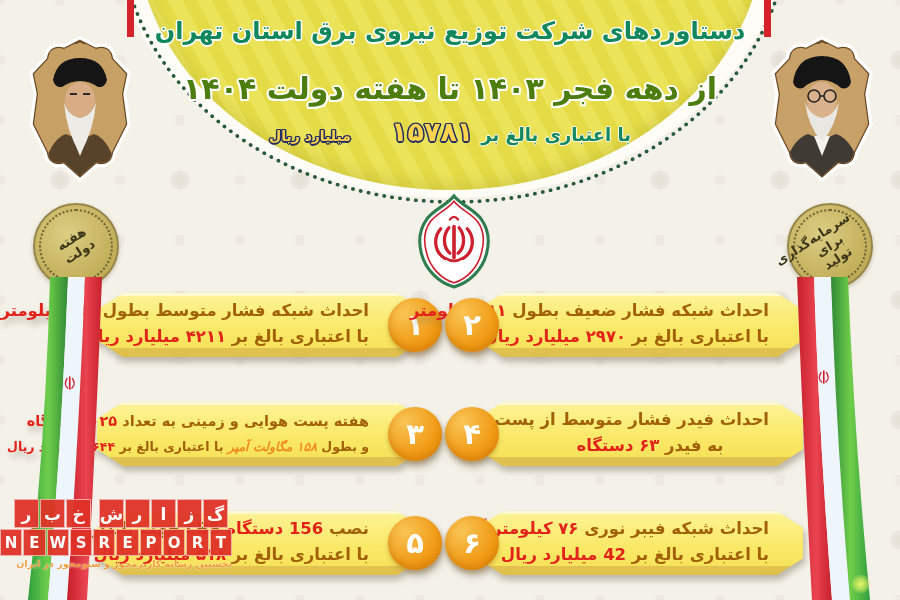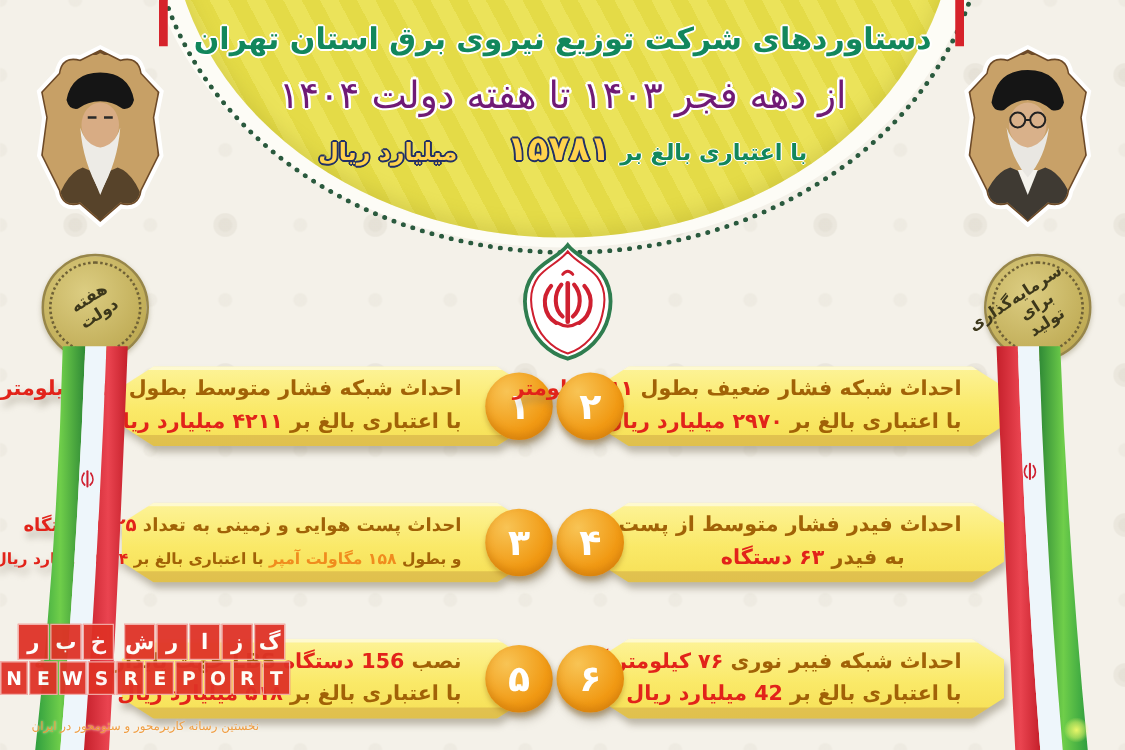--- a/index.html
+++ b/index.html
@@ -24,29 +24,29 @@
     border:4px dotted #2a5a3e;z-index:2;background:transparent;}
   .arc-yellow{position:absolute;left:136px;top:-332px;width:628px;height:522px;border-radius:50%;
     background:repeating-linear-gradient(62deg,#e4db47 0 13px,#ebe35a 13px 26px);z-index:3;
     box-shadow:inset 0 -6px 14px rgba(160,150,40,.25);}
   .corner-dash{position:absolute;width:7px;height:37px;background:#d6232b;z-index:4;top:0;}
   .corner-dash.left{left:127px;}
   .corner-dash.right{left:764px;}
   .header-text{position:absolute;left:150px;width:600px;top:0;z-index:5;text-align:center;}
   .hline1{margin-top:16px;font-size:24px;font-weight:bold;color:#12875c;line-height:1.3;
     text-shadow:1.5px 0 #fff,-1.5px 0 #fff,0 1.5px #fff,0 -1.5px #fff,1px 1px #fff,-1px -1px #fff,1px -1px #fff,-1px 1px #fff;}
-  .hline2{margin-top:12px;font-size:30px;font-weight:normal;color:#701a75;
+  .hline2{margin-top:24px;font-size:30px;font-weight:bold;color:#4d7c0f;
     text-shadow:2px 0 #fff,-2px 0 #fff,0 2px #fff,0 -2px #fff,1.5px 1.5px #fff,-1.5px -1.5px #fff,1.5px -1.5px #fff,-1.5px 1.5px #fff;}
   .hline3{margin-top:10px;font-size:18px;font-weight:bold;color:#12875c;display:flex;
     justify-content:center;align-items:baseline;gap:8px;direction:rtl;
     text-shadow:1px 0 #fff,-1px 0 #fff,0 1px #fff,0 -1px #fff;}
   .credit-amount,.credit-suffix{color:#ffd34d;
     text-shadow:1.5px 0 #223066,-1.5px 0 #223066,0 1.5px #223066,0 -1.5px #223066,1px 1px #223066,-1px -1px #223066,1px -1px #223066,-1px 1px #223066;}
   .credit-amount{font-size:27px;margin-left:32px;}
-  .credit-suffix{font-size:19px;}
+  .credit-suffix{font-size:14px;}
   
   .portrait{position:absolute;z-index:4;width:120px;height:146px;}
   .portrait.left{left:20px;top:36px;}
   .portrait.right{left:762px;top:36px;}
   
   .medal{position:absolute;z-index:4;width:82px;height:82px;border-radius:50%;
     background:radial-gradient(circle at 40% 35%,#dccd82,#bfab55 75%,#a8954a);
     border:2px solid #97864a;display:flex;align-items:center;justify-content:center;
     box-shadow:0 2px 4px rgba(110,100,60,.35);}
   .medal::before{content:"";position:absolute;inset:4px;border-radius:50%;border:2px dotted #6f6136;}
@@ -70,38 +70,38 @@
   .banner.colL{left:97px;}
   .banner.colR{left:477px;}
   .banner.r1{top:293px;} .banner.r2{top:402px;} .banner.r3{top:511px;}
   .bline{position:absolute;left:0;right:0;text-align:center;font-weight:bold;font-size:16.5px;
     direction:rtl;z-index:1;white-space:nowrap;}
   .bline.l1{top:8px;} .bline.l2{top:34px;}
   .colL .bline{padding-left:34px;padding-right:54px;}
   .colR .bline{padding-right:34px;padding-left:54px;}
   .banner.small .bline.l1{font-size:14.5px;top:11px;}
   .banner.small .bline.l2{font-size:12.5px;top:37px;}
-  .navy{color:#a16207;} .red{color:#e2231a;} .orange{color:#f08c1e;}
+  .navy{color:#a16207;} .red{color:#e2231a;} .orange{color:#f08c1e;font-style:italic;}
   .num-circle{position:absolute;top:50%;width:54px;height:54px;border-radius:50%;z-index:2;
     transform:translateY(-50%);
     background:radial-gradient(circle at 32% 28%,#f8c455,#f19a14 62%,#e8890b);
     color:#fff;font-size:29px;font-weight:bold;display:flex;align-items:center;justify-content:center;
     box-shadow:0 3px 4px rgba(140,90,10,.35), inset 0 -4px 6px rgba(190,110,10,.45);}
   .colL .num-circle{right:-19px;}
   .colR .num-circle{left:-32px;}
   
   .watermark{position:absolute;left:0;top:499px;width:232px;z-index:9;opacity:.94;direction:rtl;}
   .wm-row1{display:flex;flex-direction:row;justify-content:flex-start;gap:1px;padding-right:4px;}
   .wm-row1 .box{width:23px;height:27px;background:#df3126;color:#fff;font-size:17px;font-weight:bold;
     display:flex;align-items:center;justify-content:center;border:1px solid rgba(255,255,255,.6);}
   .wm-row1 .gap{width:6px;}
   .wm-row2{display:flex;direction:ltr;flex-direction:row;gap:1px;margin-top:1px;}
   .wm-row2 .box{width:20.5px;height:25px;background:#df3126;color:#fff;font-size:15px;font-weight:bold;
     display:flex;align-items:center;justify-content:center;border:1px solid rgba(255,255,255,.6);}
-  .wm-tagline{margin-top:20px;font-size:9.5px;color:#f09a3a;font-weight:normal;text-align:center;
+  .wm-tagline{margin-top:2px;font-size:9.5px;color:#f09a3a;font-weight:bold;
     text-shadow:0 0 2px #fff;}
   .glowdot{position:absolute;left:851px;top:574px;width:20px;height:20px;border-radius:50%;z-index:7;
     background:radial-gradient(circle,#eaf769 0%,rgba(234,247,105,.5) 45%,transparent 72%);}
 </style>
 </head>
 <body>
 
 <div class="stage">
 
   <div class="arc-white"></div>
@@ -238,21 +238,21 @@
 
   <div class="banner colR r1">
     <div class="ribbon"></div>
     <div class="bline l1"><span class="navy">احداث شبکه فشار ضعیف بطول </span><span class="red">۳۸۱ کیلومتر</span></div>
     <div class="bline l2"><span class="navy">با اعتباری بالغ بر </span><span class="red">۲۹۷۰ میلیارد ریال</span></div>
     <div class="num-circle">۲</div>
   </div>
 
   <div class="banner colL r2 small">
     <div class="ribbon"></div>
-    <div class="bline l1"><span class="navy">احداث پست هوایی و زمینی به تعداد </span><span class="red">۱۰۲۵ دستگاه</span></div>
+    <div class="bline l1"><span class="navy">هفته پست هوایی و زمینی به تعداد </span><span class="red">۱۰۲۵ دستگاه</span></div>
     <div class="bline l2"><span class="navy">و بطول </span><span class="orange">۱۵۸ مگاولت آمپر</span><span class="navy"> با اعتباری بالغ بر </span><span class="red">۵۶۴۴ میلیارد ریال</span></div>
     <div class="num-circle">۳</div>
   </div>
 
   <div class="banner colR r2">
     <div class="ribbon"></div>
     <div class="bline l1"><span class="navy">احداث فیدر فشار متوسط از پست ۶۳</span></div>
     <div class="bline l2"><span class="navy">به فیدر </span><span class="red">۶۳ دستگاه</span></div>
     <div class="num-circle">۴</div>
   </div>

